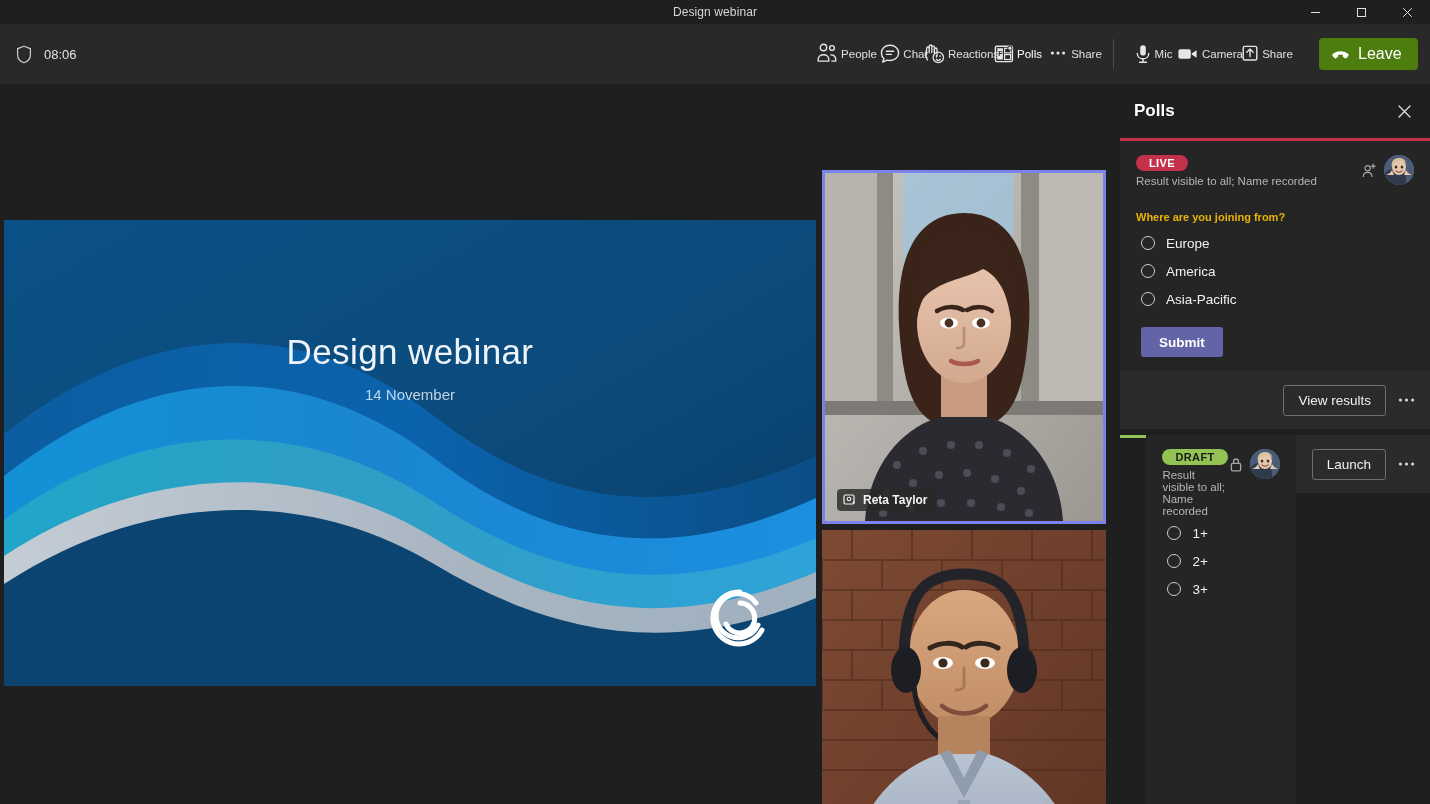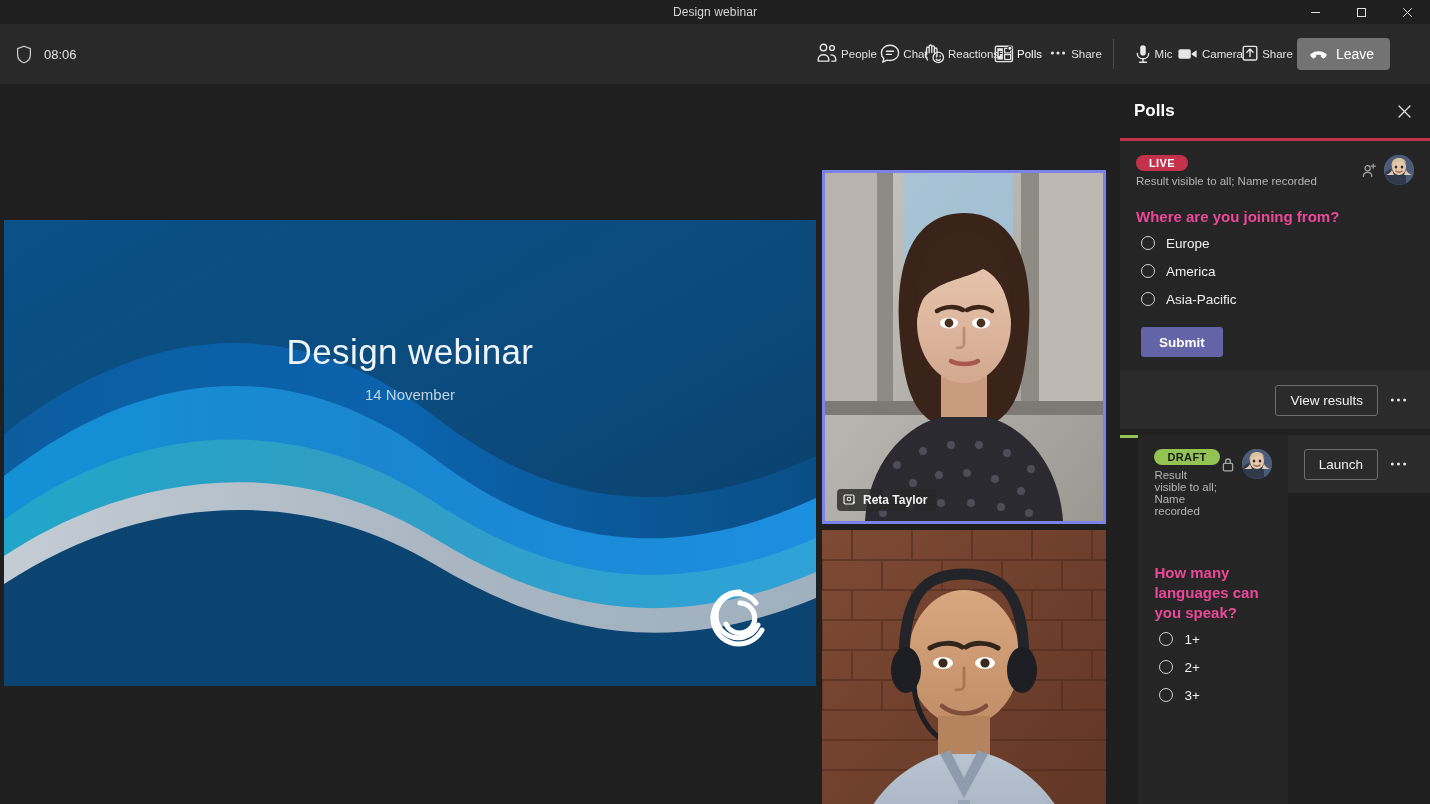--- a/index.html
+++ b/index.html
@@ -42,22 +42,22 @@
   }
   .tb-ico { height: 22px; display: flex; align-items: flex-end; }
   .tb-label { font-size: 11.5px; color: #e0e0e0; line-height: 13px; }
   .tb-item.active .tb-label { color: #fff; }
   .tb-underline {
     position: absolute; bottom: -5px; left: 50%; transform: translateX(-50%);
     width: 36px; height: 3px; background: #7b83eb; border-radius: 2px;
   }
   .tb-divider { width: 1px; height: 30px; background: #4a4a4a; margin: 0 10px; }
   .leave-btn {
-    margin-left: 2px; height: 32px; padding: 0 16px 0 12px; background: #737373;
-    color: #fff; border: none; border-radius: 4px; font-size: 14px;
+    margin-left: 24px; height: 32px; padding: 0 16px 0 12px; background: #4d7c0f;
+    color: #fff; border: none; border-radius: 4px; font-size: 16px;
     display: flex; align-items: center; gap: 8px; font-family: inherit; cursor: pointer;
   }
 
   
   .stage { position: absolute; top: 84px; left: 0; width: 1120px; height: 720px; background: #1f1f1f; }
   .slide {
     position: absolute; left: 4px; top: 136px; width: 812px; height: 466px;
     background: #0b4a7d; overflow: hidden;
   }
   .slide-title {
@@ -111,36 +111,36 @@
   }
   .badge.live { background: #c4314b; }
   .badge.draft { background: #92c353; color: #1b1b1b; }
   .poll-sub { font-size: 11.5px; color: #b5b5b5; margin-top: 4px; }
   .poll-meta-right { display: flex; align-items: center; gap: 6px; padding-top: 2px; }
   .avatar {
     width: 30px; height: 30px; border-radius: 50%; overflow: hidden; position: relative;
     background: #5a6b86;
   }
   .poll-q {
-    font-size: 15px; font-weight: 700; color: #ec4899; margin-top: 20px; line-height: 20px;
+    font-size: 11px; font-weight: 700; color: #eab308; margin-top: 20px; line-height: 20px;
   }
   .poll-opts { margin-top: 9px; }
   .opt { display: flex; align-items: flex-start; gap: 11px; height: 28px; padding-left: 5px; }
   .radio {
     width: 14px; height: 14px; border: 1.6px solid #d0d0d0; border-radius: 50%; flex: 0 0 auto;
   }
   .opt-label { font-size: 13.5px; color: #f0f0f0; }
   .submit-btn {
     margin-top: 7px; margin-left: 5px; background: #6264a7; color: #fff; border: none;
     height: 30px; padding: 0 18px; border-radius: 3px; font-size: 13.5px;
     font-family: inherit; font-weight: 600; cursor: pointer;
   }
   .poll-foot {
     background: #2b2b2b; height: 58px; display: flex; align-items: center;
-    justify-content: flex-end; gap: 6px; padding: 0 18px 0 16px;
+    justify-content: flex-end; gap: 6px; padding: 0 10px 0 16px;
   }
   .ghost-btn {
     background: transparent; color: #f0f0f0; border: 1px solid #6e6e6e;
     height: 31px; padding: 0 14px; border-radius: 3px; font-size: 13.5px;
     font-family: inherit; cursor: pointer;
   }
   .more-dots {
     width: 28px; height: 28px; display: flex; align-items: center; justify-content: center;
     color: #e0e0e0; border-radius: 3px; letter-spacing: 1.5px; font-size: 15px;
   }
@@ -581,21 +581,20 @@
                   <ellipse cx="12" cy="12" rx="1.3" ry="1.5" fill="#3b2d22"></ellipse>
                   <ellipse cx="18" cy="12" rx="1.3" ry="1.5" fill="#3b2d22"></ellipse>
                   <path d="M12 16c1.6 1.6 4.4 1.6 6 0" stroke="#a5604f" stroke-width="1.4" fill="none" stroke-linecap="round"></path>
                   <path d="M2 20c3-1 5-3 6-5l2 5z" fill="#e5c9ae"></path>
                   <path d="M28 20c-3-1-5-3-6-5l-2 5z" fill="#e5c9ae"></path>
                 </svg>
               </span>
             </div>
           </div>
 
-          <div class="poll-q" style="margin-top:46px;">How many languages can you speak?</div>
 
           <div class="poll-opts">
             <label class="opt">
               <span class="radio"></span>
               <span class="opt-label">1+</span>
             </label>
             <label class="opt">
               <span class="radio"></span>
               <span class="opt-label">2+</span>
             </label>

